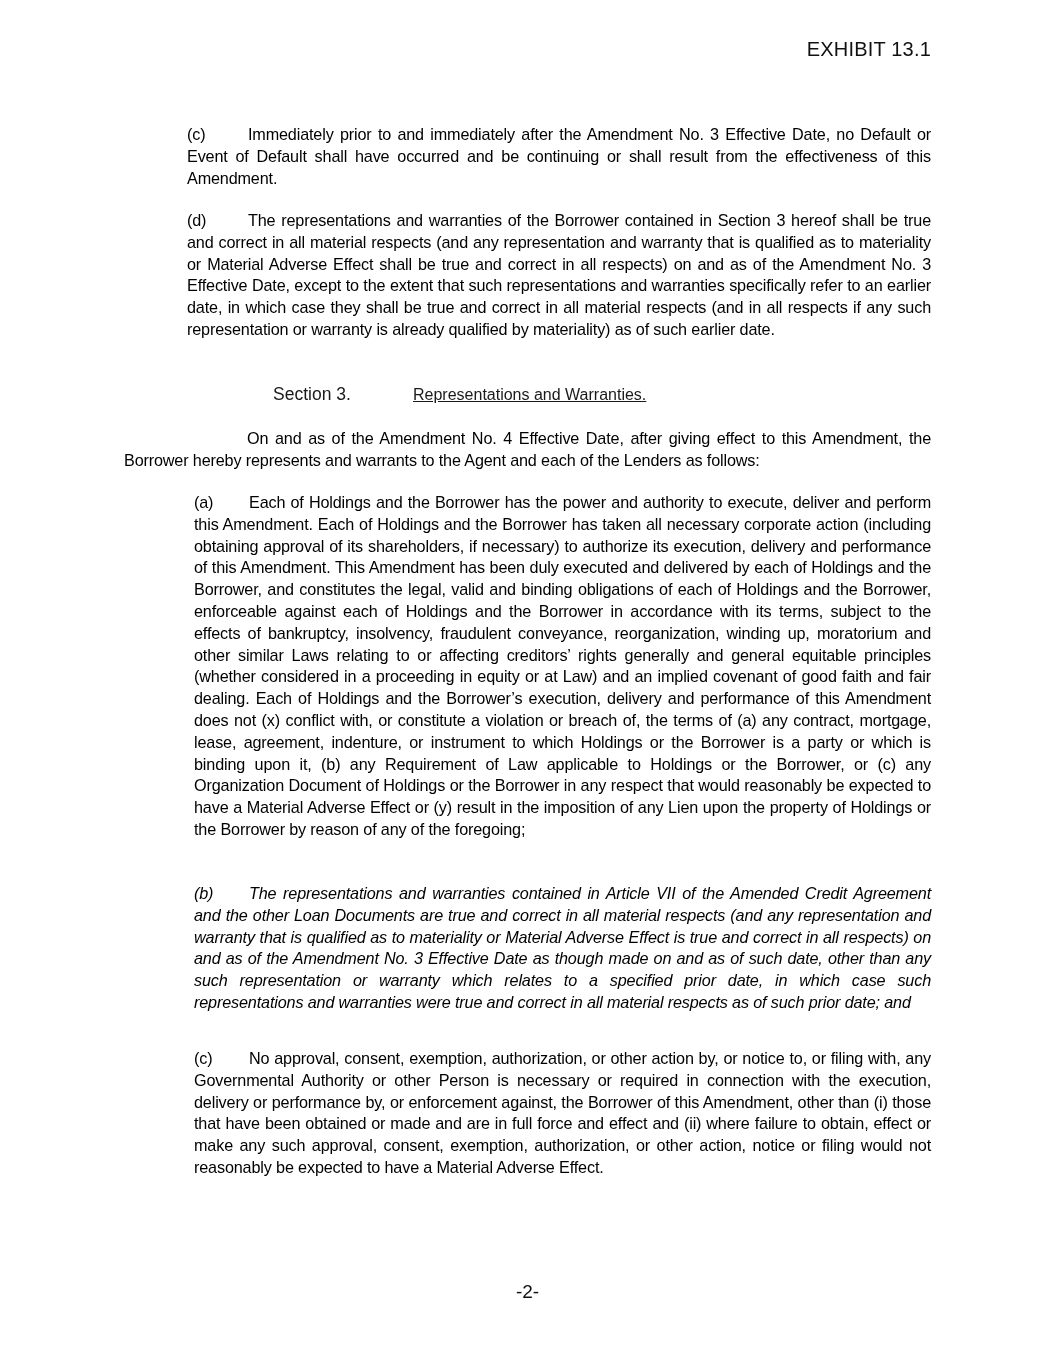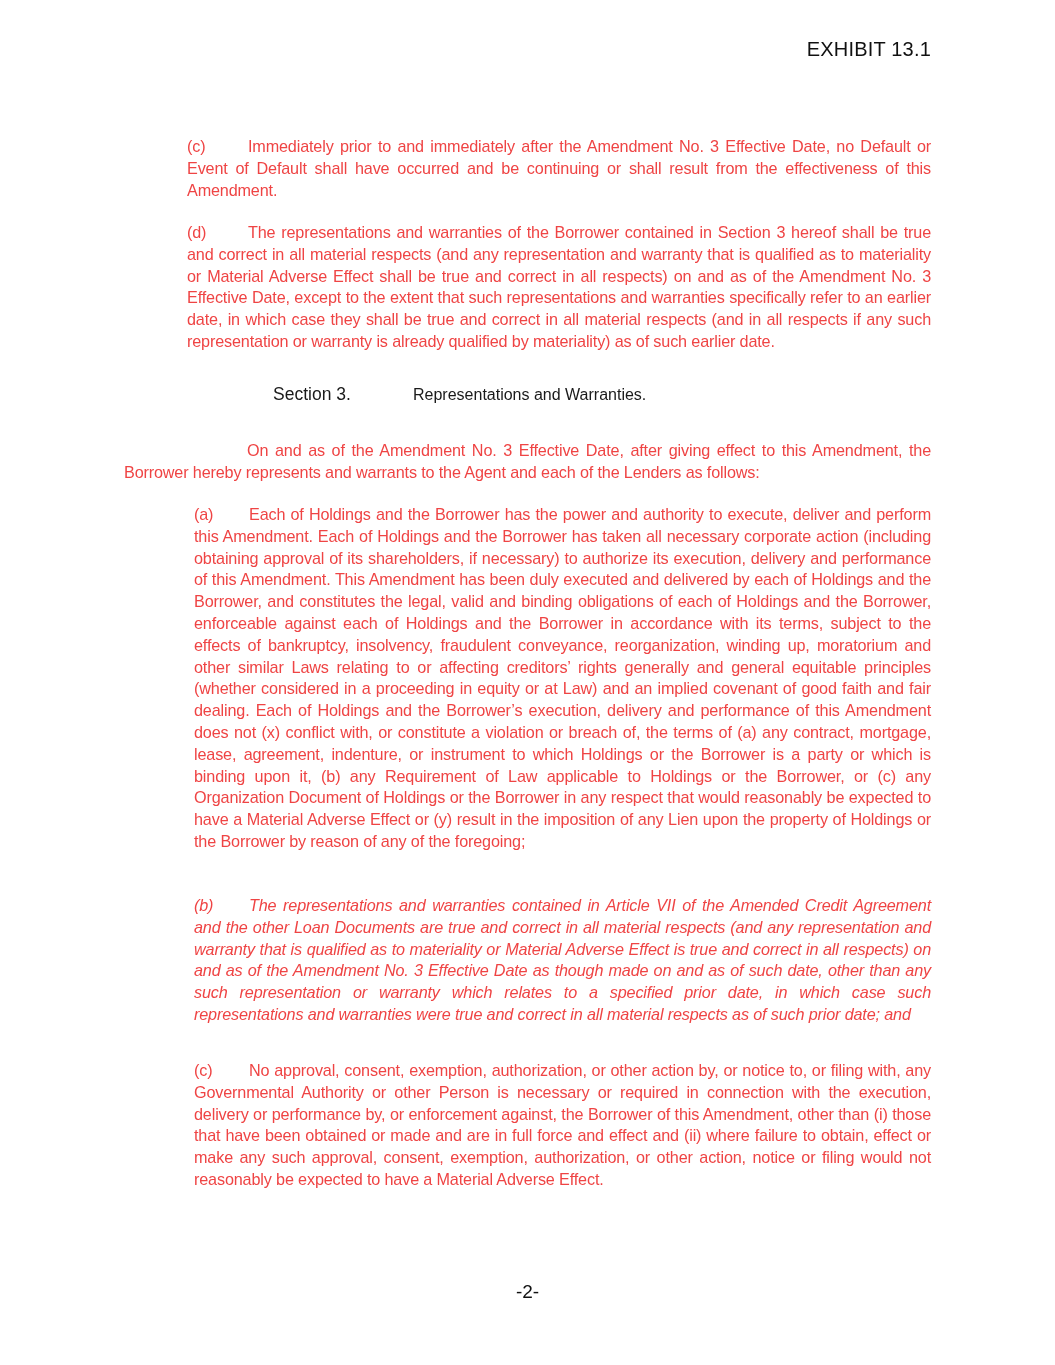--- a/index.html
+++ b/index.html
@@ -21,24 +21,23 @@
       right: 124px;
       font-size: 20px;
       letter-spacing: 0.2px;
       color: #111;
     }
     .para {
       position: absolute;
       font-size: 16.2px;
       line-height: 21.8px;
       text-align: justify;
-      color: #ef4444;
+      color: #000000;
       font-stretch: condensed;
       letter-spacing: -0.15px;
-      margin-top: 12px;
     }
     .para .label {
       display: inline-block;
       width: 61px;
     }
     .p-c1 { left: 187px; top: 124px; width: 744px; }
     .p-d1 { left: 187px; top: 210px; width: 744px; }
     .section-heading {
       position: absolute;
       left: 233px;
@@ -46,20 +45,21 @@
       font-size: 17.5px;
       color: #1a1a1a;
     }
     .section-heading .sec-num {
       display: inline-block;
       width: 140px;
       margin-left: 40px;
     }
     .section-heading .sec-title {
       font-size: 16px;
+      text-decoration: underline;
     }
     .p-intro {
       left: 124px;
       top: 428px;
       width: 807px;
       text-indent: 123px;
     }
     .p-a { left: 194px; top: 492px; width: 737px; }
     .p-b { left: 194px; top: 883px; width: 737px; font-style: italic; }
     .p-c2 { left: 194px; top: 1048px; width: 737px; }
@@ -86,21 +86,21 @@
 </div>
 
 <div class="para p-d1">
   <span class="label">(d)</span><span>The representations and warranties of the Borrower contained in Section 3 hereof shall be true and correct in all material respects (and any representation and warranty that is qualified as to materiality or Material Adverse Effect shall be true and correct in all respects) on and as of the Amendment No. 3 Effective Date, except to the extent that such representations and warranties specifically refer to an earlier date, in which case they shall be true and correct in all material respects (and in all respects if any such representation or warranty is already qualified by materiality) as of such earlier date.</span>
 </div>
 
 <div class="section-heading">
   <span class="sec-num">Section 3.</span><span class="sec-title">Representations and Warranties.</span>
 </div>
 
-<div class="para p-intro">On and as of the Amendment No. 3 Effective Date, after giving effect to this Amendment, the Borrower hereby represents and warrants to the Agent and each of the Lenders as follows:</div>
+<div class="para p-intro">On and as of the Amendment No. 4 Effective Date, after giving effect to this Amendment, the Borrower hereby represents and warrants to the Agent and each of the Lenders as follows:</div>
 
 <div class="para p-a">
   <span class="label narrow">(a)</span><span>Each of Holdings and the Borrower has the power and authority to execute, deliver and perform this Amendment. Each of Holdings and the Borrower has taken all necessary corporate action (including obtaining approval of its shareholders, if necessary) to authorize its execution, delivery and performance of this Amendment.  This Amendment has been duly executed and delivered by each of Holdings and the Borrower, and constitutes the legal, valid and binding obligations of each of Holdings and the Borrower, enforceable against each of Holdings and the Borrower in accordance with its terms, subject to the effects of bankruptcy, insolvency, fraudulent conveyance, reorganization, winding up, moratorium and other similar Laws relating to or affecting creditors’ rights generally and general equitable principles (whether considered in a proceeding in equity or at Law) and an implied covenant of good faith and fair dealing.  Each of Holdings and the Borrower’s execution, delivery and performance of this Amendment does not (x) conflict with, or constitute a violation or breach of, the terms of (a) any contract, mortgage, lease, agreement, indenture, or instrument to which Holdings or the Borrower is a party or which is binding upon it, (b) any Requirement of Law applicable to Holdings or the Borrower, or (c) any Organization Document of Holdings or the Borrower in any respect that would reasonably be expected to have a Material Adverse Effect or (y) result in the imposition of any Lien upon the property of Holdings or the Borrower by reason of any of the foregoing;</span>
 </div>
 
 <div class="para p-b">
   <span class="label narrow">(b)</span><span>The representations and warranties contained in Article VII of the Amended Credit Agreement and the other Loan Documents are true and correct in all material respects (and any representation and warranty that is qualified as to materiality or Material Adverse Effect is true and correct in all respects) on and as of the Amendment No. 3 Effective Date as though made on and as of such date, other than any such representation or warranty which relates to a specified prior date, in which case such representations and warranties were true and correct in all material respects as of such prior date; and</span>
 </div>
 
 <div class="para p-c2">

